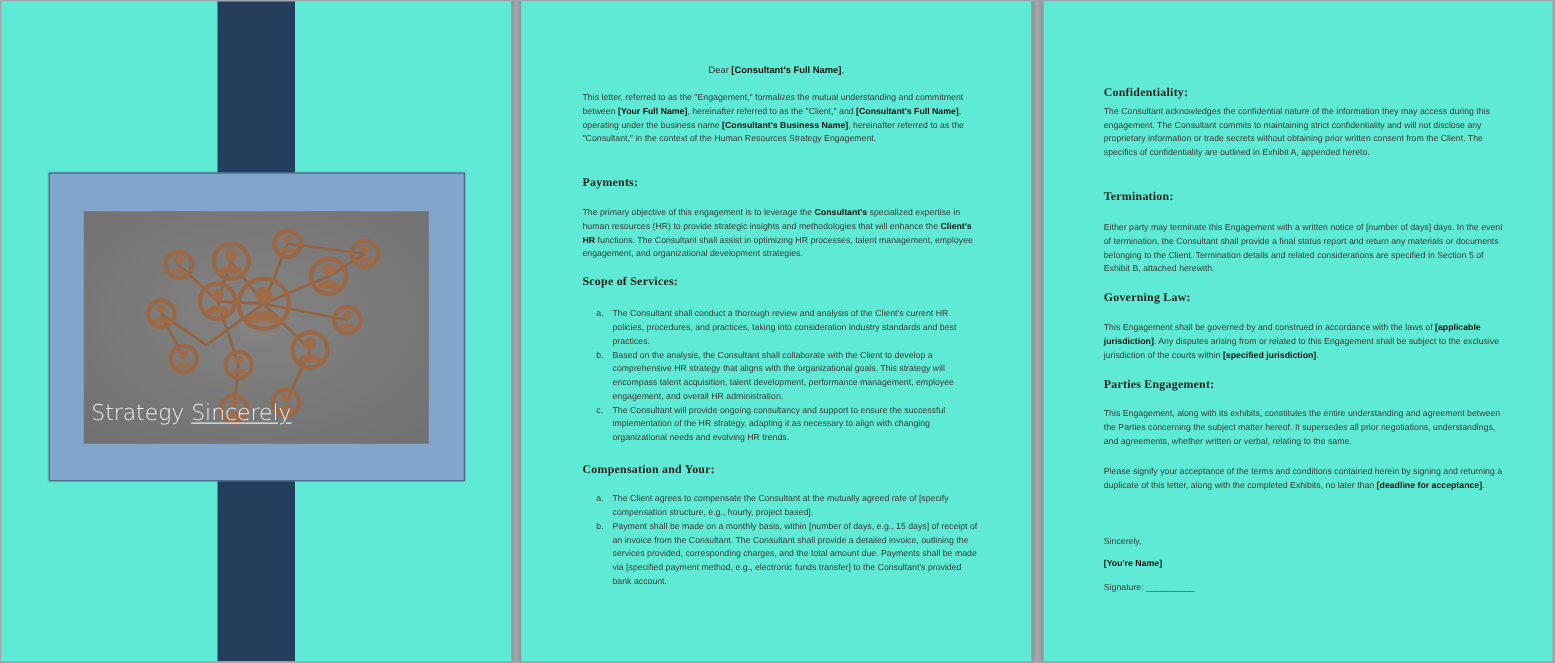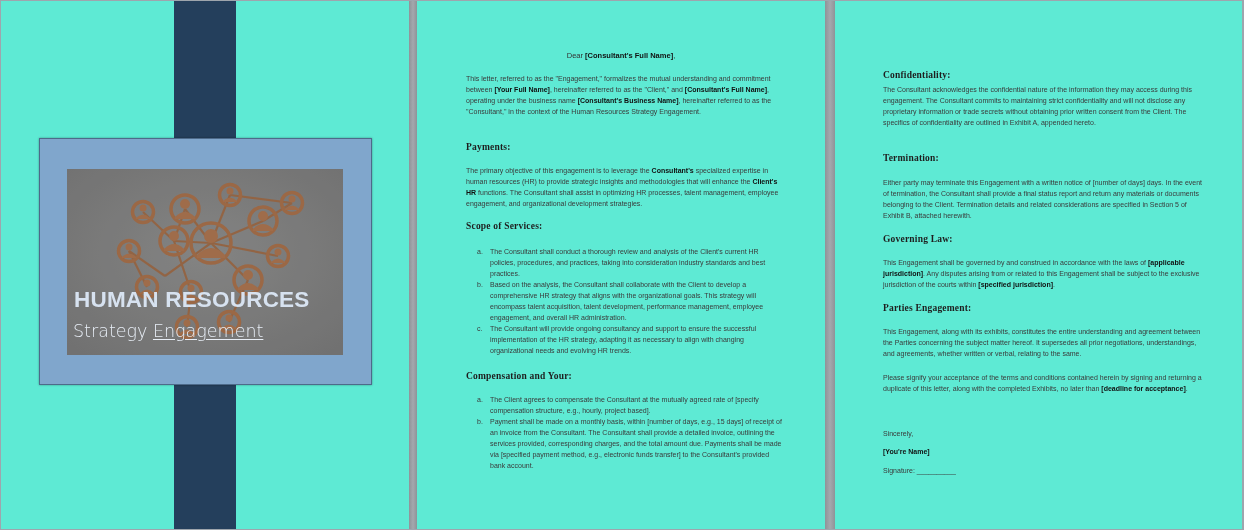--- a/index.html
+++ b/index.html
@@ -118,22 +118,21 @@
               <path d="M73 124 q7 -7 14 0 v1 h-14z"></path>
             <circle cx="124" cy="119" r="3.5"></circle>
               <path d="M117 129 q7 -7 14 0 v1 h-14z"></path>
             <circle cx="120" cy="154" r="3.5"></circle>
               <path d="M113 164 q7 -7 14 0 v1 h-14z"></path>
             <circle cx="162" cy="149" r="3.5"></circle>
               <path d="M155 159 q7 -7 14 0 v1 h-14z"></path>
           </g>
           <rect width="276" height="186" fill="#7a7a7a" opacity="0.18"></rect>
         </svg>
-        <div class="cover-title">HUMAN RESOURCES</div>
-        <div class="cover-subtitle"><span>Strategy</span> <span class="ul">Engagement</span></div>
+        <div class="cover-subtitle"><span>Strategy</span> <span class="ul">Sincerely</span></div>
       </div>
     </div>
   </div>
 
   <div class="page doc" id="page2">
     <div class="salutation"><span>Dear </span><b>[Consultant's Full Name]</b><span>,</span></div>
 
     <div class="para" style="top:72px;"><span>This letter, referred to as the "Engagement," formalizes the mutual understanding and commitment  between </span><b>[Your Full Name]</b><span>, hereinafter referred to as the "Client," and </span><b>[Consultant's Full Name]</b><span>, operating under the business name </span><b>[Consultant's Business Name]</b><span>, hereinafter referred to as the "Consultant," in the context of the Human Resources Strategy Engagement.</span></div>
 
     <div class="heading" style="top:141px;">Payments:</div>

